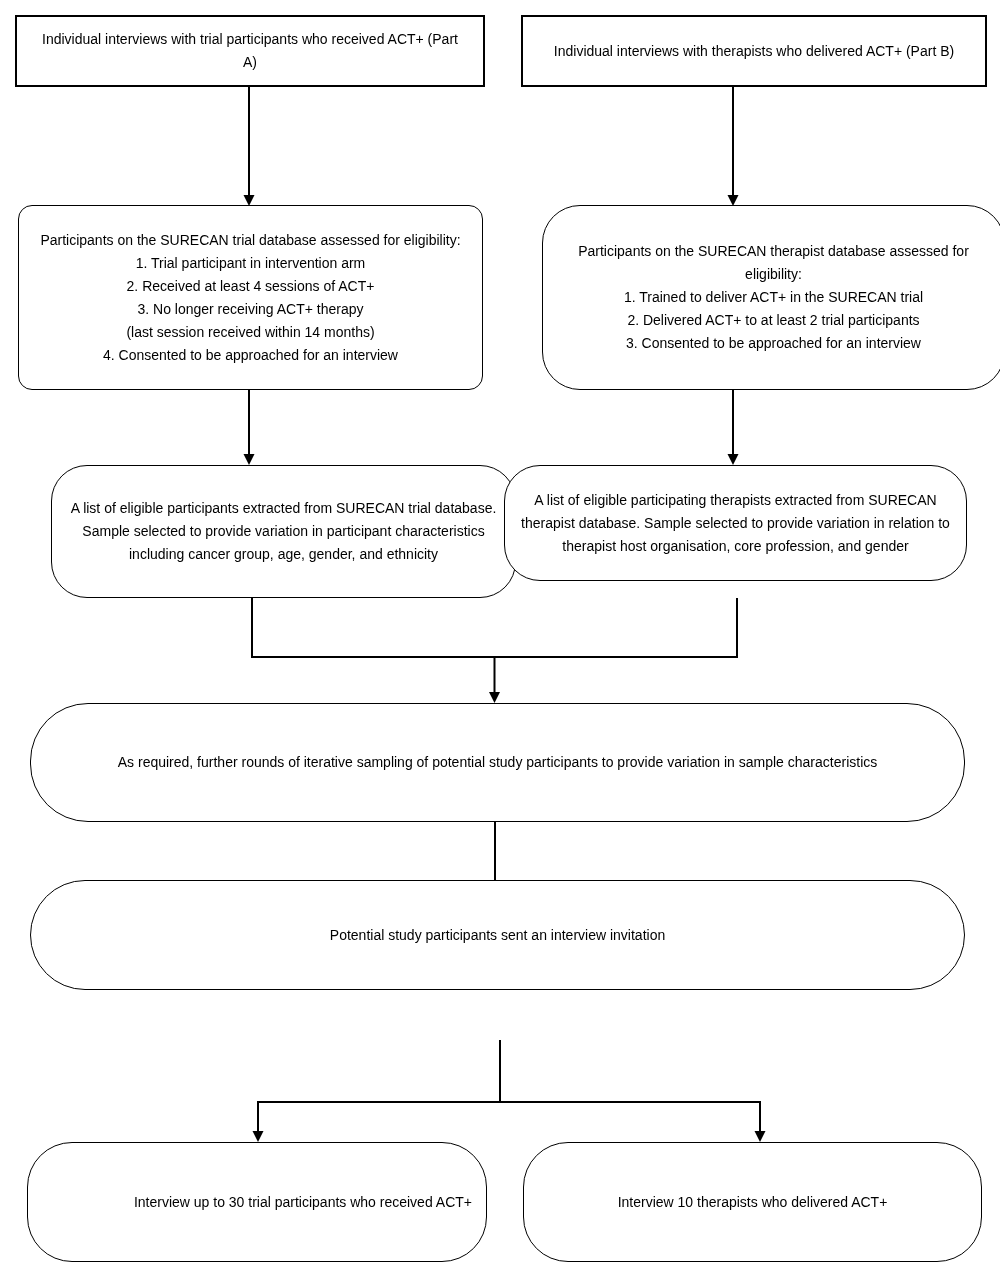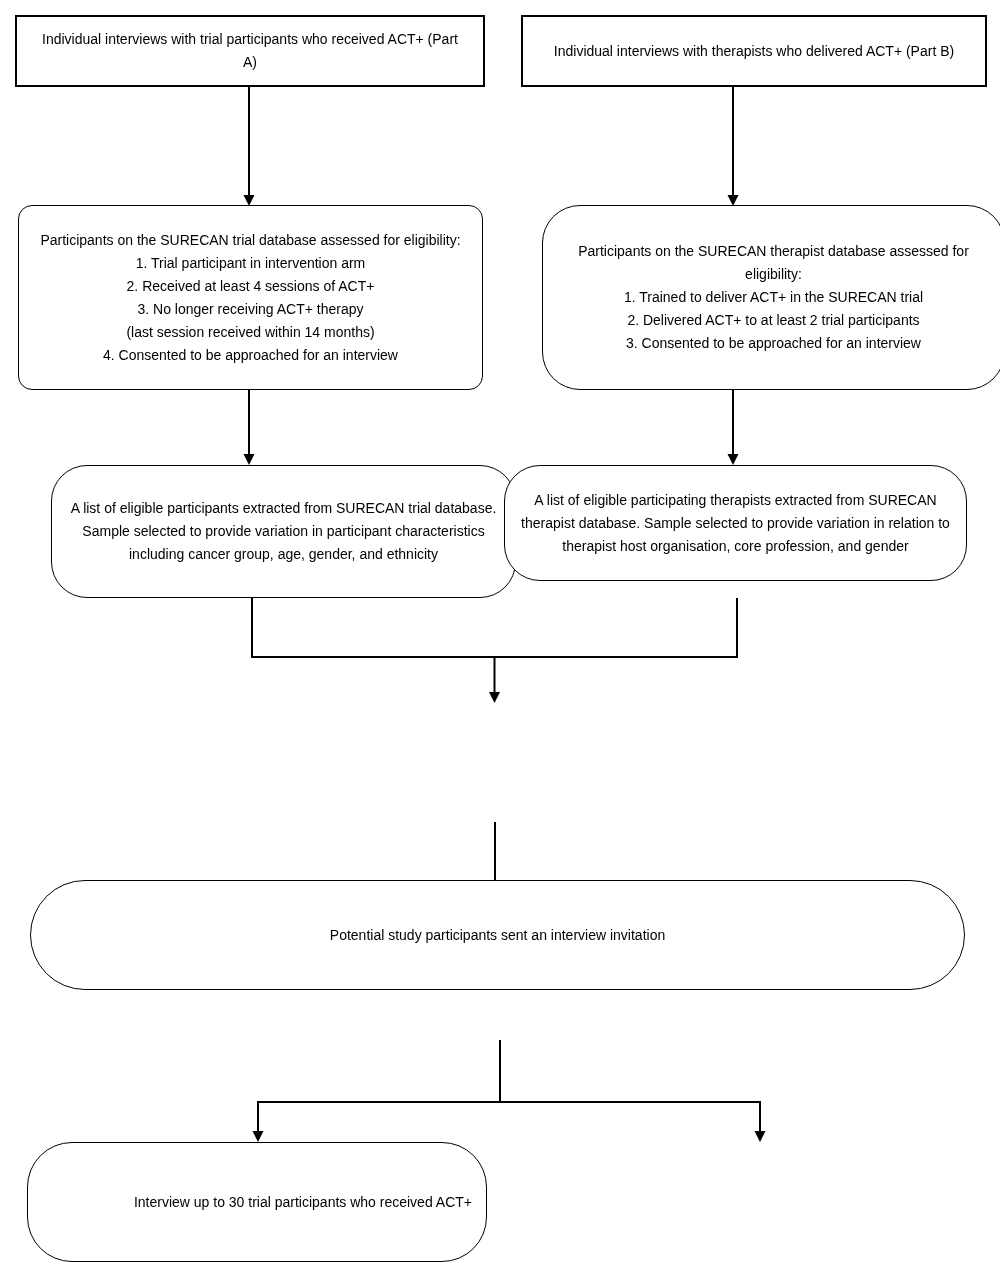--- a/index.html
+++ b/index.html
@@ -131,22 +131,28 @@
 3. Consented to be approached for an interview</span>
   </div>
 
   <div class="box rounded b-part-a-sampling">
     <span class="txt">A list of eligible participants extracted from SURECAN trial database. Sample selected to provide variation in participant characteristics including cancer group, age, gender, and ethnicity</span>
   </div>
   <div class="box rounded b-part-b-sampling">
     <span class="txt">A list of eligible participating therapists extracted from SURECAN therapist database. Sample selected to provide variation in relation to therapist host organisation, core profession, and gender</span>
   </div>
 
+  <div class="box rounded b-iterative">
+    <span class="txt">As required, further rounds of iterative sampling of potential study participants to provide variation in sample characteristics</span>
+  </div>
 
   <div class="box rounded b-invitation">
     <span class="txt">Potential study participants sent an interview invitation</span>
   </div>
 
   <div class="box rounded b-part-a-interv">
     <span class="txt">Interview up to 30 trial participants who received ACT+</span>
   </div>
+  <div class="box rounded b-part-b-interv">
+    <span class="txt">Interview 10 therapists who delivered ACT+</span>
+  </div>
 
 </div>
 
 </body></html>

